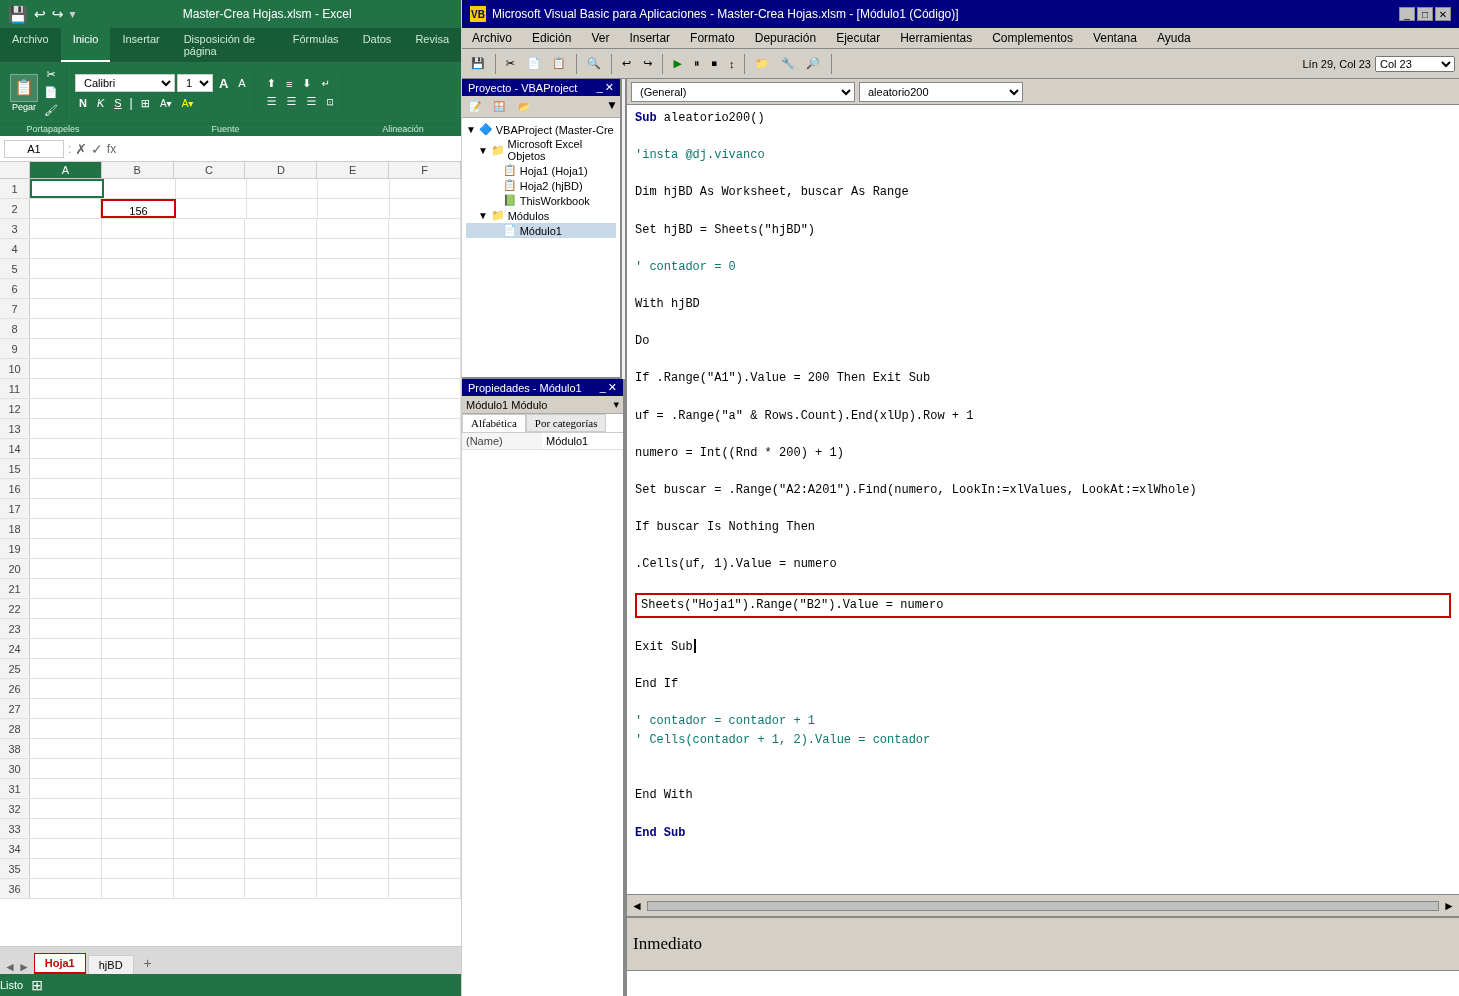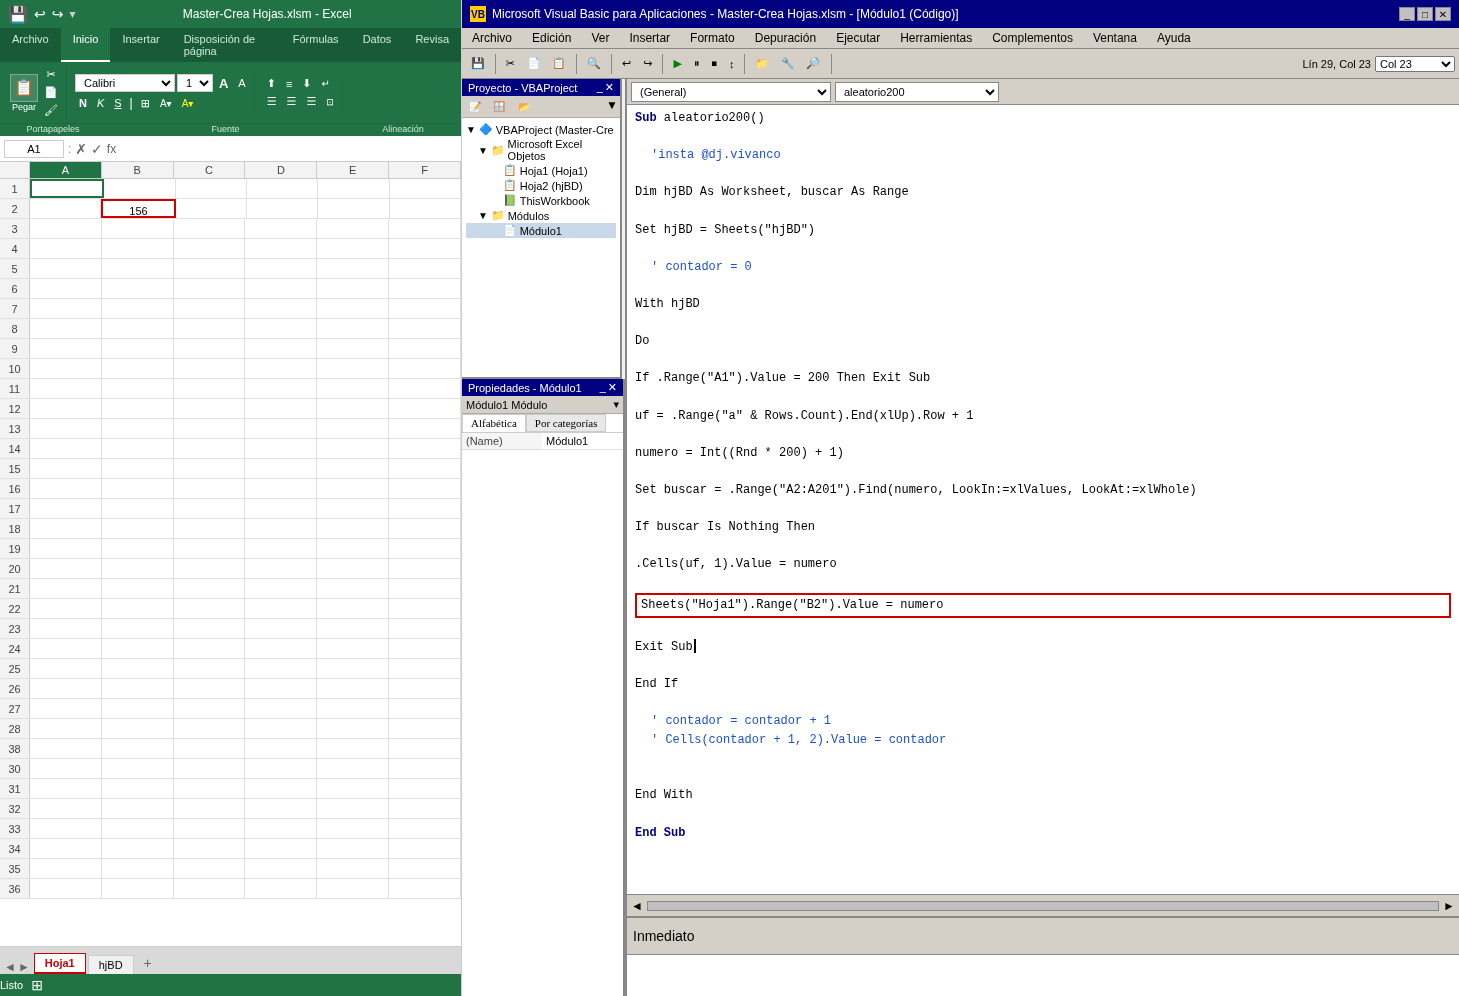--- a/index.html
+++ b/index.html
@@ -103,26 +103,26 @@
 
     
     .code-panel { flex: 1; display: flex; flex-direction: column; }
     .code-toolbar { background: #d4d0c8; border-bottom: 1px solid #888; display: flex; align-items: center; gap: 4px; padding: 2px 4px; height: 26px; }
     .code-dropdown { background: white; border: 1px solid #888; padding: 1px 4px; font-size: 11px; height: 20px; }
     .code-area { flex: 1; background: white; overflow: auto; font-family: 'Courier New', monospace; font-size: 12px; padding: 4px 8px; }
     .code-box { border: 2px solid #cc0000; display: inline-block; padding: 1px 4px; }
 
     
     .immediate-panel { background: white; border-top: 2px solid #888; height: 80px; }
-    .immediate-header { background: #d4d0c8; padding: 10px 6px; font-size: 14px; border-bottom: 1px solid #888; }
+    .immediate-header { background: #d4d0c8; padding: 16px 6px; font-size: 17px; border-bottom: 1px solid #888; font-family: Liberation Serif, serif; }
     .immediate-content { padding: 4px 6px; font-family: 'Courier New', monospace; font-size: 11px; }
 
     
     .kw { color: #000080; font-weight: bold; }
-    .cm { color: #1d4ed8; margin-left: 16px; }
+    .cm { color: #0f766e; }
     .normal-code { color: #000; }
   </style>
 </head>
 <body>
 
 <div class="excel-window">
 
   <div class="excel-title">
     <span style="font-size:16px;">💾</span>
     <span style="font-size:14px; cursor:pointer;">↩</span>
@@ -702,21 +702,21 @@
         <div class="prop-row">
           <span class="prop-name">(Name)</span>
           <span class="prop-value">Módulo1</span>
         </div>
       </div>
     </div>
 
     <div class="code-panel">
 
       <div class="code-toolbar">
-        <select class="code-dropdown" style="width:200px;">
+        <select class="code-dropdown" style="width:224px;">
           <option>(General)</option>
         </select>
         <select class="code-dropdown" style="width:164px;">
           <option>aleatorio200</option>
         </select>
       </div>
 
       <div class="code-area">
         <div style="font-family:'Courier New',monospace;font-size:12px;line-height:1.55;">
           <div><span class="kw">Sub</span><span class="normal-code"> aleatorio200()</span></div>

